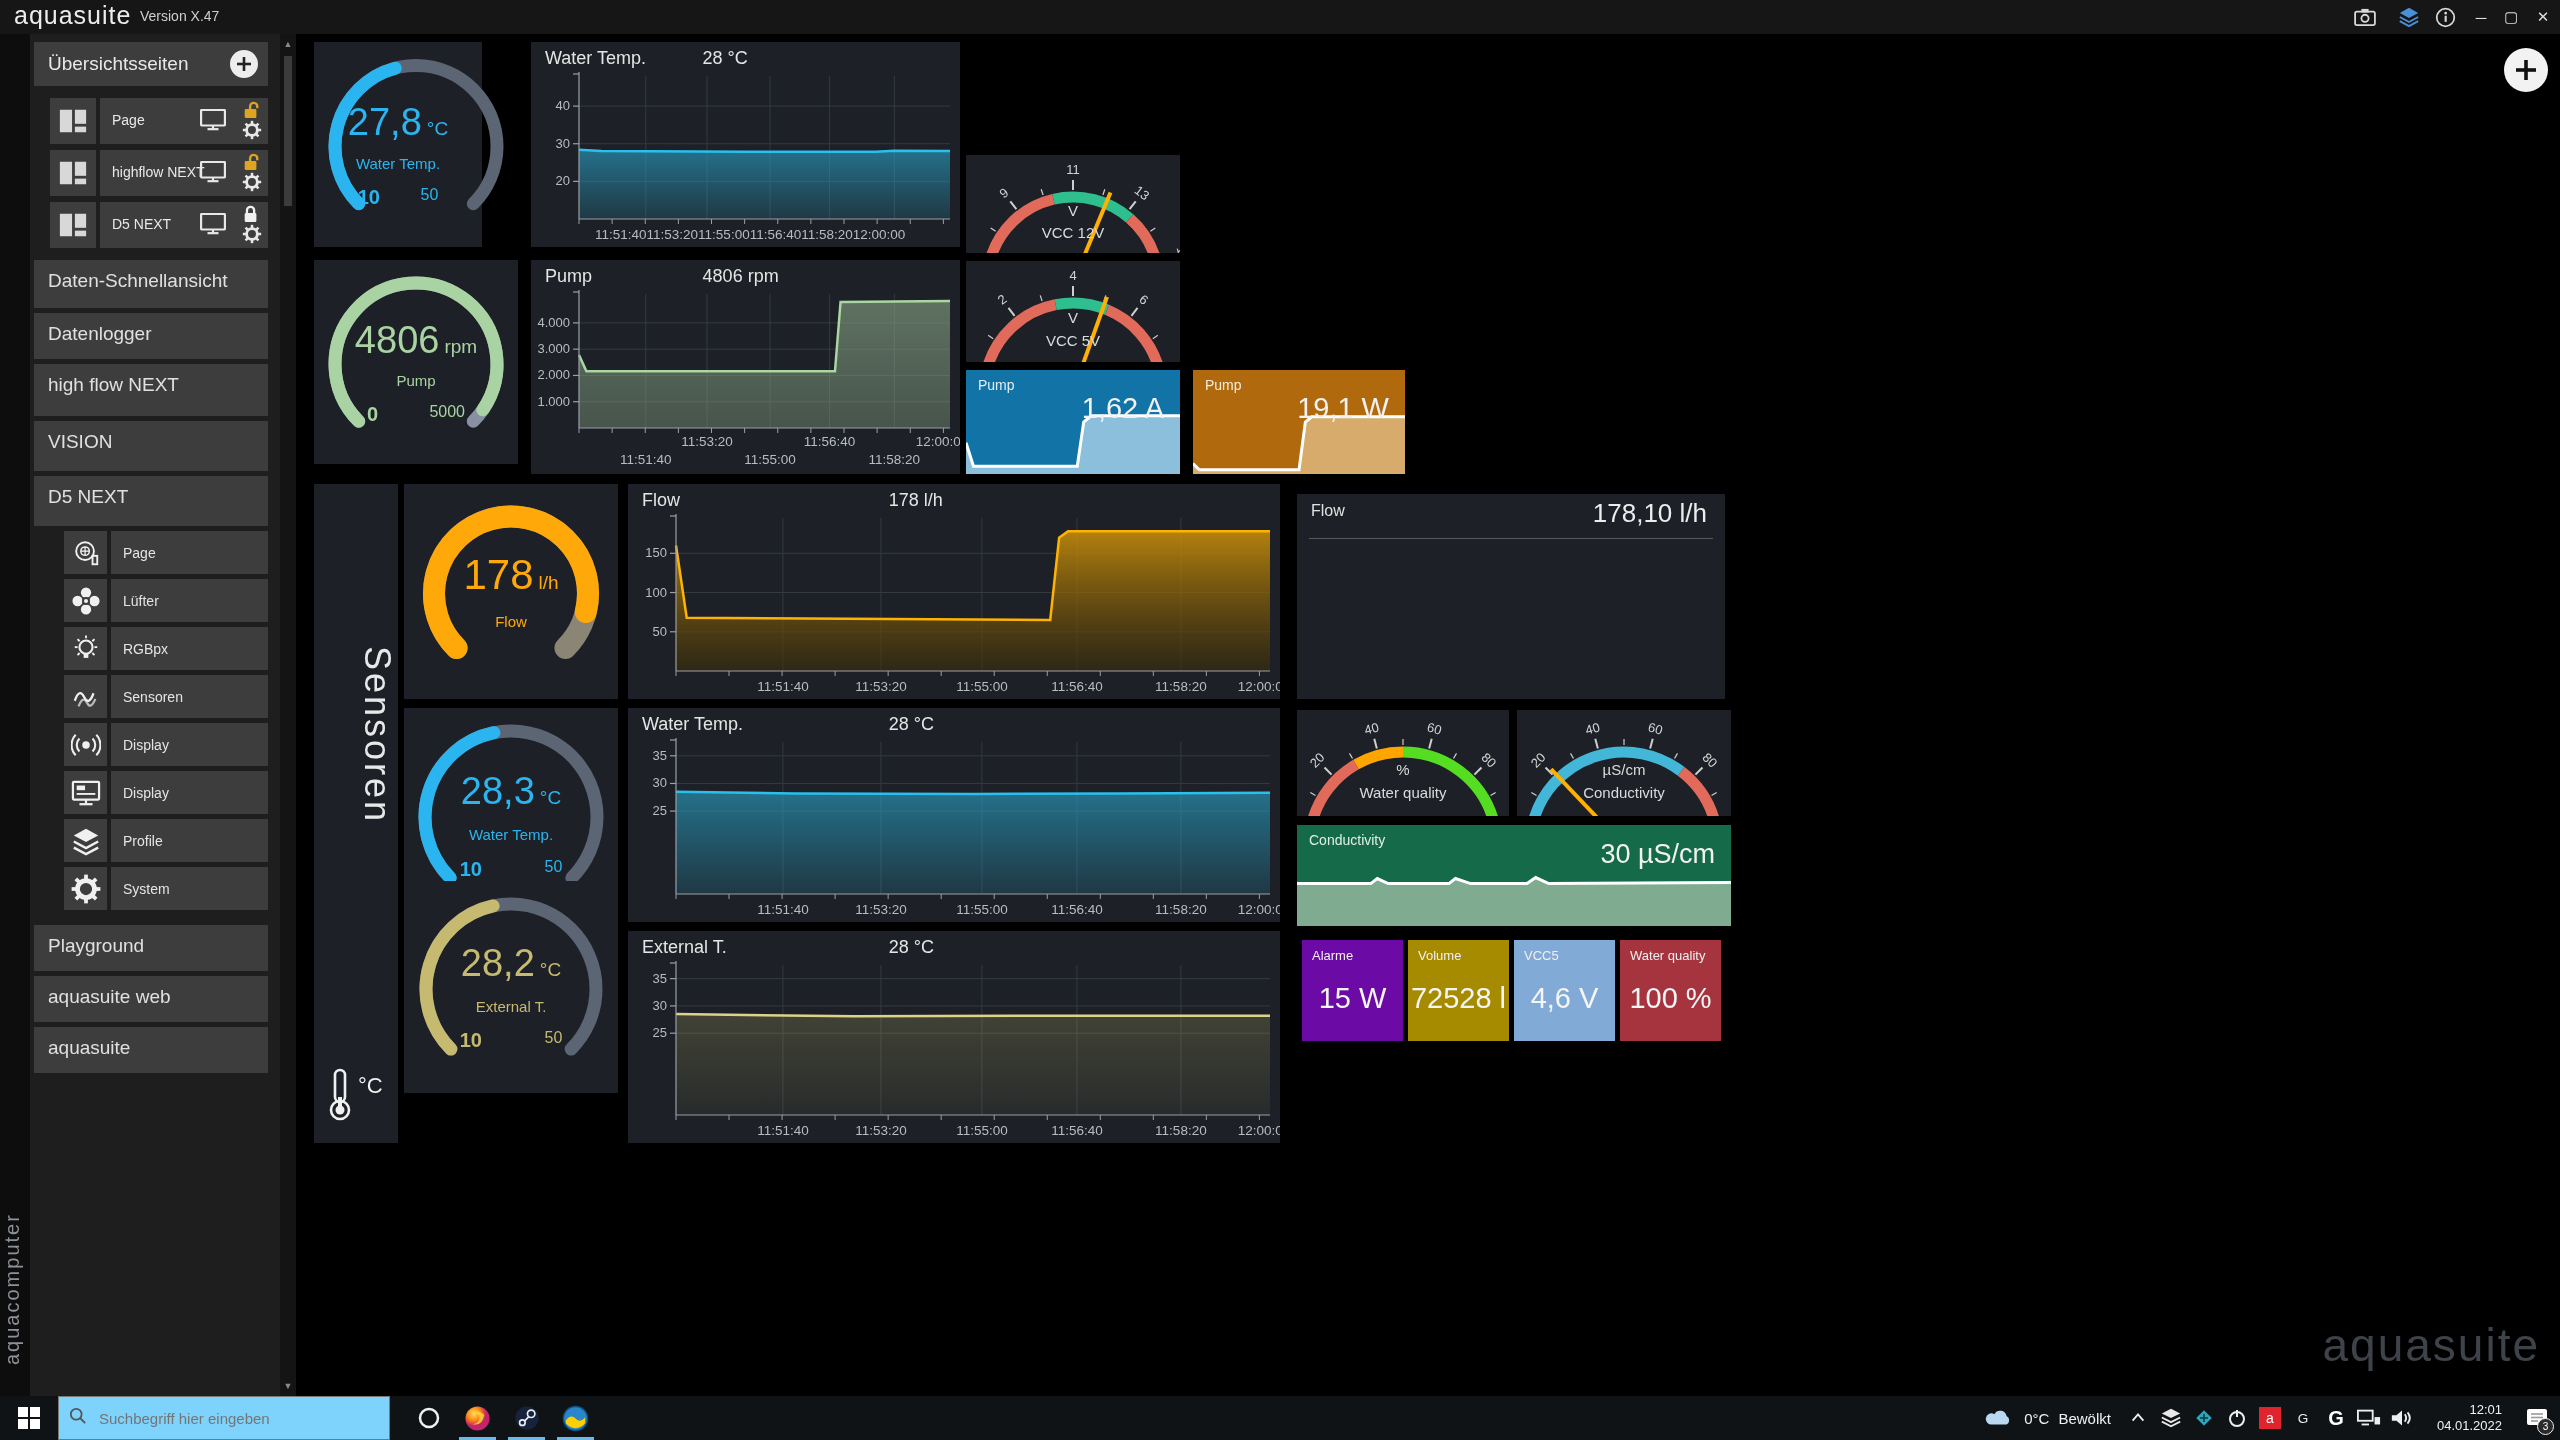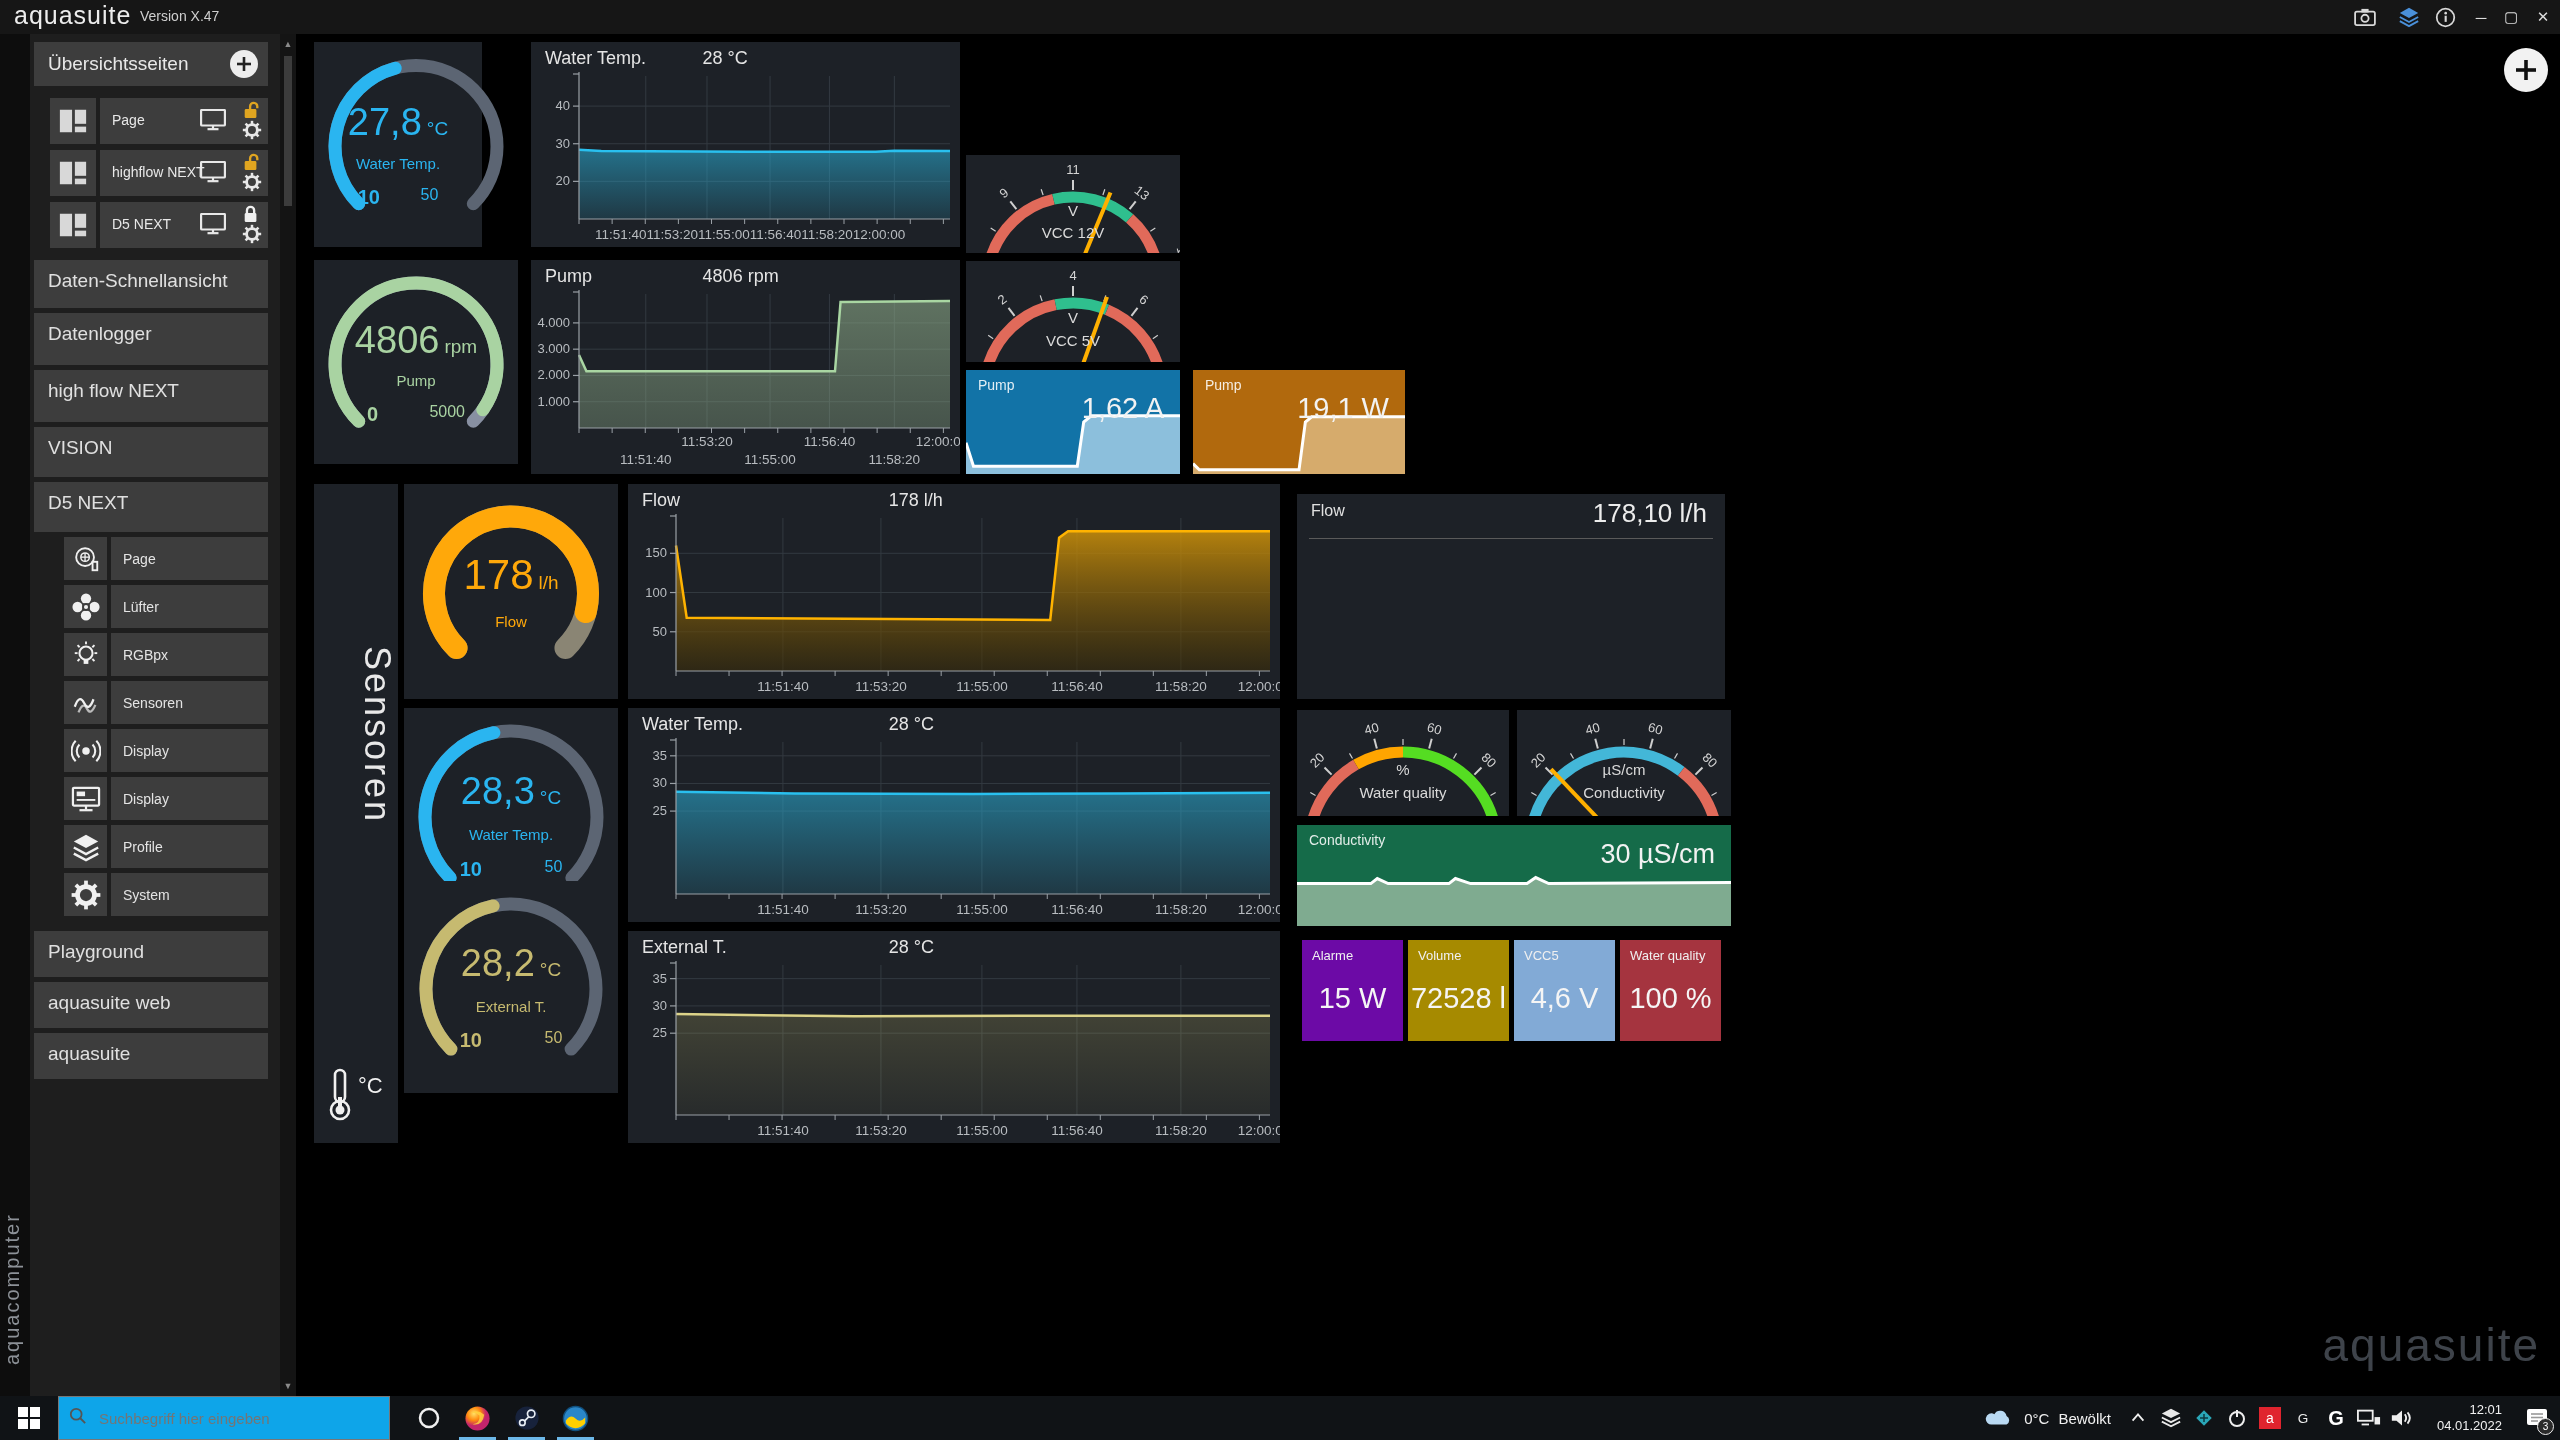--- a/index.html
+++ b/index.html
@@ -61,21 +61,21 @@
     font-size:36px;color:#e8e8e8;letter-spacing:3px;height:430px;margin:auto;}
   .stat-label{position:absolute;left:10px;top:8px;font-size:13px;color:#f0f0f0;}
   .stat-value{position:absolute;left:0;right:0;top:42px;text-align:center;font-size:29px;color:#f5f5f5;}
   .add-main{position:absolute;left:2504px;top:48px;width:44px;height:44px;border-radius:50%;background:#f2f2f2;
     display:flex;align-items:center;justify-content:center;}
   .watermark{position:absolute;left:2240px;top:1318px;width:300px;text-align:right;font-size:46px;font-weight:300;
     letter-spacing:2px;color:#3e434a;}
   
   .taskbar{position:absolute;left:0;top:1396px;width:2560px;height:44px;background:#101316;display:flex;align-items:center;}
   .tb-start{width:58px;height:44px;display:flex;align-items:center;justify-content:center;}
-  .tb-search{width:330px;height:42px;background:#0ea5e9;border:1px solid #777;display:flex;align-items:center;}
+  .tb-search{width:330px;height:42px;background:#7dd3fc;border:1px solid #777;display:flex;align-items:center;}
   .tb-search input{border:0;outline:0;background:transparent;font-size:15px;color:#333;width:260px;
     font-family:"Liberation Sans",sans-serif;}
   .tb-app{width:49px;height:44px;display:flex;align-items:center;justify-content:center;position:relative;}
   .tb-app.active::after{content:"";position:absolute;left:6px;right:6px;bottom:0;height:3px;background:#6cb8e8;}
   .tb-spacer{flex:1;}
   .tb-weather{display:flex;align-items:center;gap:9px;color:#f0f0f0;font-size:15px;margin-right:14px;}
   .tb-tray{display:flex;align-items:center;gap:7px;margin-right:10px;}
   .trayico{width:26px;height:26px;display:flex;align-items:center;justify-content:center;}
   .tb-clock{color:#f0f0f0;font-size:13px;text-align:right;line-height:16px;margin:0 12px;}
   .tb-badge{width:46px;height:44px;position:relative;display:flex;align-items:center;justify-content:center;}
@@ -235,21 +235,21 @@
                 <rect x="1" y="10.5" width="5" height="3" transform="rotate(45 12 12)"></rect>
                 <rect x="18" y="10.5" width="5" height="3" transform="rotate(45 12 12)"></rect>
               </g>
               <circle cx="12" cy="12" r="6.5" fill="none" stroke="#e8e8e8" stroke-width="3.4"></circle>
             </svg></div>
         </div>
       </div>
       <div class="sb-section" style="height: 48px; margin-top: 10px;">
         <span>Daten-Schnellansicht</span>
       </div>
-      <div class="sb-section" style="height: 52px;">
+      <div class="sb-section" style="height: 46px;">
         <span>Datenlogger</span>
       </div>
       <div class="sb-section" style="height: 52px;">
         <span>high flow NEXT</span>
       </div>
       <div class="sb-section" style="height: 50px;">
         <span>VISION</span>
       </div>
       <div class="sb-section" style="height: 50px;">
         <span>D5 NEXT</span>

